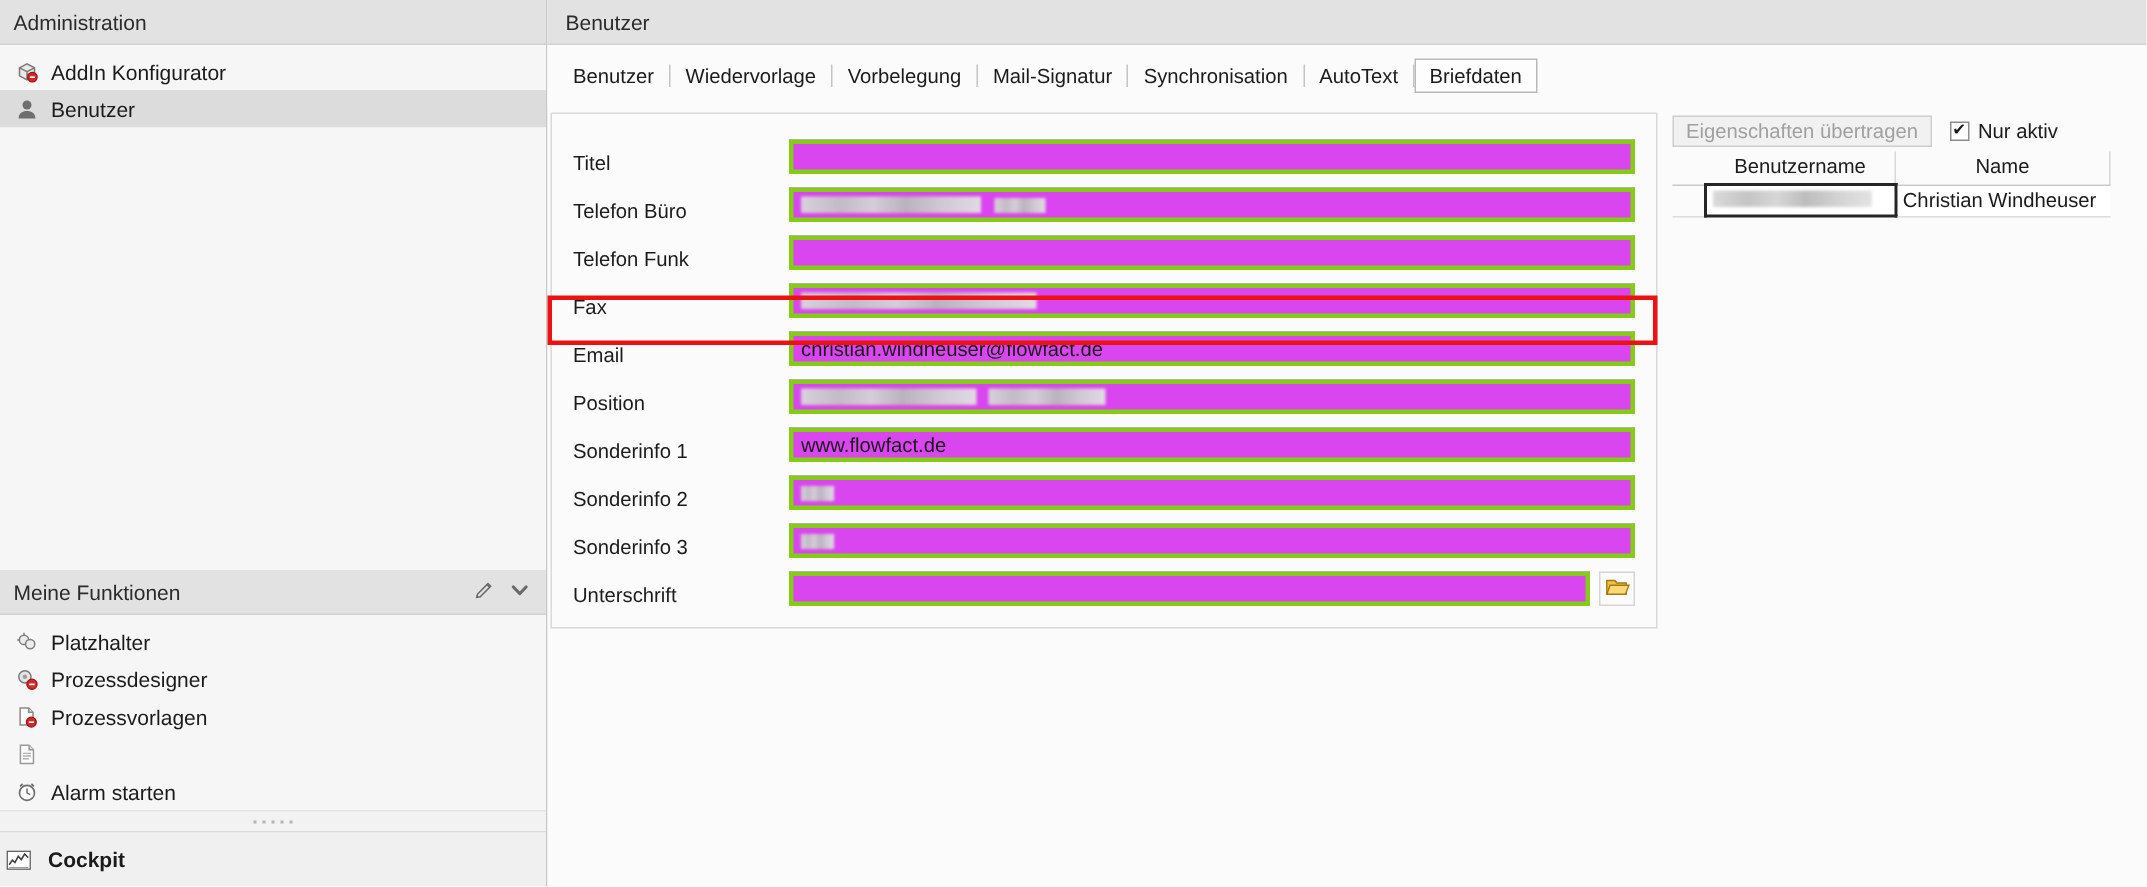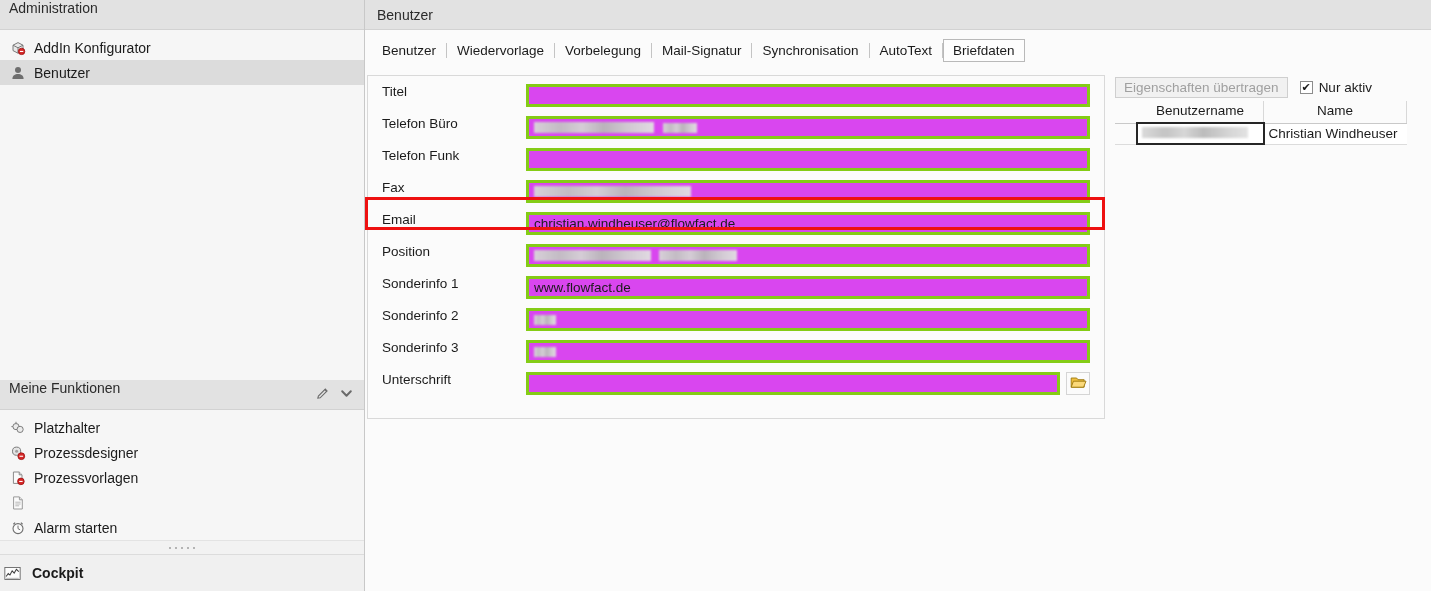--- a/index.html
+++ b/index.html
@@ -30,20 +30,21 @@
     box-sizing: border-box;
     display: flex;
     flex-direction: column;
     position: relative;
   }
   .side-header {
     height: 30px;
     background: #e2e2e2;
     border-bottom: 1px solid #d2d2d2;
     display: flex;
+    align-items: center;
     padding-left: 9px;
     font-size: 14px;
     color: #2b2b2b;
     box-sizing: border-box;
     justify-content: space-between;
     padding-right: 10px;
   }
   .side-header .hdr-icons {
     display: flex;
     align-items: center;
@@ -160,21 +161,21 @@
     left: 2px;
     top: 5px;
     width: 738px;
     background: #fbfbfb;
     border: 1px solid #d9d9d9;
     box-sizing: border-box;
     padding: 8px 14px 14px 14px;
   }
   .form-row {
     display: flex;
-    align-items: flex-start;
+    align-items: flex-end;
     height: 32px;
   }
   .form-label {
     width: 144px;
     flex: 0 0 144px;
     font-size: 13.5px;
     color: #1b1b1b;
   }
   .form-input {
     flex: 1 1 auto;

